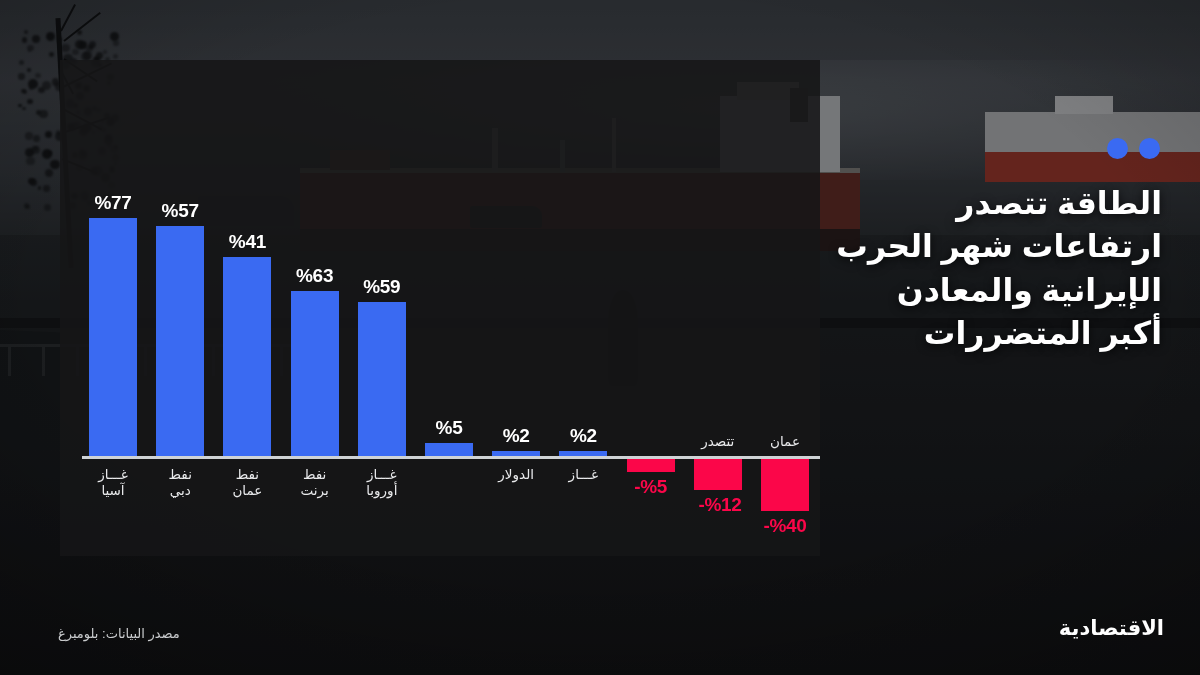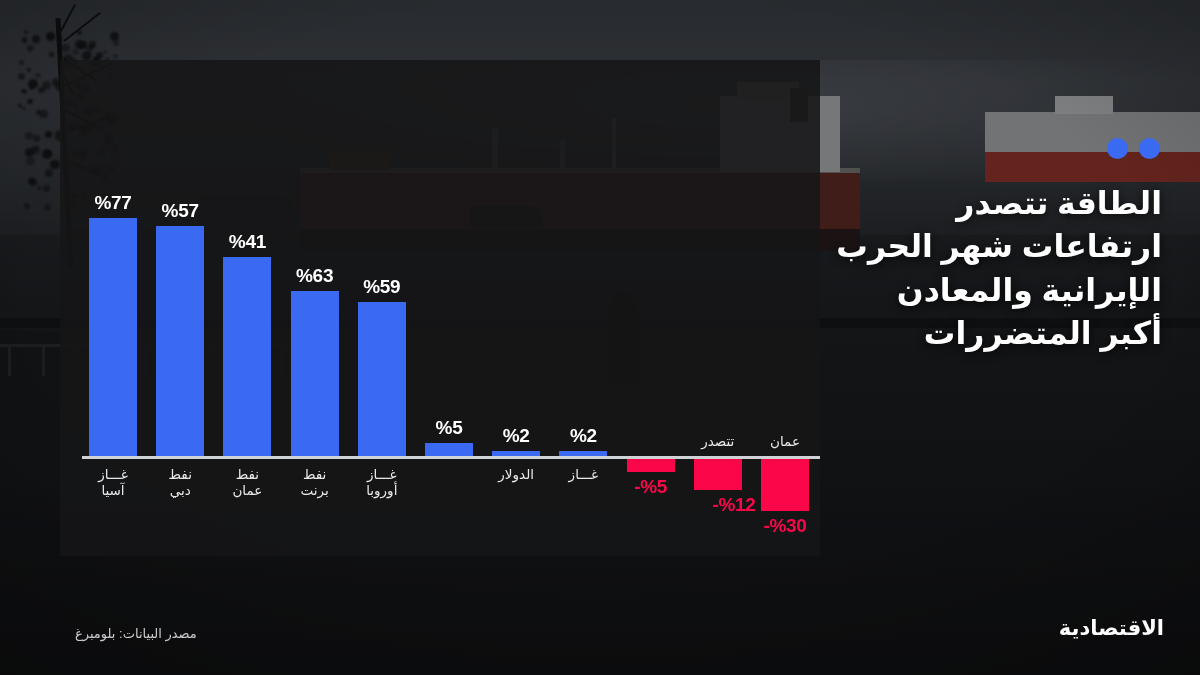--- a/index.html
+++ b/index.html
@@ -76,21 +76,21 @@
 
   
   #headline{position:absolute;right:38px;top:182px;width:330px;text-align:right;
             color:#fff;font-weight:bold;font-size:31.5px;line-height:1.38;
             letter-spacing:-.2px;text-shadow:0 2px 10px rgba(0,0,0,.75);}
   #dots{position:absolute;right:40px;top:138px;display:flex;gap:11px;}
   .dot{width:21px;height:21px;border-radius:50%;background:#3a6af2;}
 
   
   #source{position:absolute;right:auto;left:58px;top:626px;color:#c9cbcd;font-size:13px;
-          direction:rtl;margin-left:17px;}
+          direction:rtl;}
   #logo{position:absolute;right:36px;top:616px;color:#fff;font-weight:bold;font-size:21px;
         letter-spacing:-.5px;}
 </style>
 </head>
 <body>
 
 <div id="bg">
   <div class="sky"></div>
   <div class="skyhaze"></div>
   <div class="water"></div>
@@ -293,24 +293,24 @@
     <div class="vlabel" style="left: 335px; top: 356.925px;">%5</div>
     <div class="bar pos" style="left: 432.2px; width: 48px; height: 5.23px; top: 390.77px; background: rgb(58, 106, 242);"></div>
     <div class="vlabel" style="left: 402.2px; top: 364.77px;">%2</div>
     <div class="cat" style="left: 404.2px; top: 407px;">الدولار</div>
     <div class="bar pos" style="left: 499.4px; width: 48px; height: 5.23px; top: 390.77px; background: rgb(58, 106, 242);"></div>
     <div class="vlabel" style="left: 469.4px; top: 364.77px;">%2</div>
     <div class="cat" style="left: 471.4px; top: 407px;">غـــاز</div>
     <div class="bar neg" style="left: 566.6px; width: 48px; height: 13.075px; top: 399px; background: rgb(251, 6, 73);"></div>
     <div class="vlabel negv" style="left: 536.6px; top: 416.075px;">%5-</div>
     <div class="bar neg" style="left: 633.8px; width: 48px; height: 31.38px; top: 399px; background: rgb(251, 6, 73);"></div>
-    <div class="vlabel negv" style="left: 620px; top: 434.38px;">%12-</div>
+    <div class="vlabel negv" style="left: 606px; top: 434.38px;">%12-</div>
     <div class="cat" style="left: 605.8px; top: 374px;">تتصدر</div>
     <div class="bar neg" style="left: 701px; width: 48px; height: 52.3px; top: 399px; background: rgb(251, 6, 73);"></div>
-    <div class="vlabel negv" style="left: 671px; top: 455.3px;">%30-</div>
+    <div class="vlabel negv" style="left: 671px; top: 455.3px;">%40-</div>
     <div class="cat" style="left: 673px; top: 374px;">عمان</div>
   </div>
 
 <div id="dots">
     <span class="dot" style="background: rgb(58, 106, 242);"></span>
     <span class="dot" style="background: rgb(58, 106, 242);"></span>
   </div>
 <h1 id="headline">الطاقة تتصدر ارتفاعات شهر الحرب الإيرانية والمعادن أكبر المتضررات</h1>
 
 <div id="source">مصدر البيانات: بلومبرغ</div>

